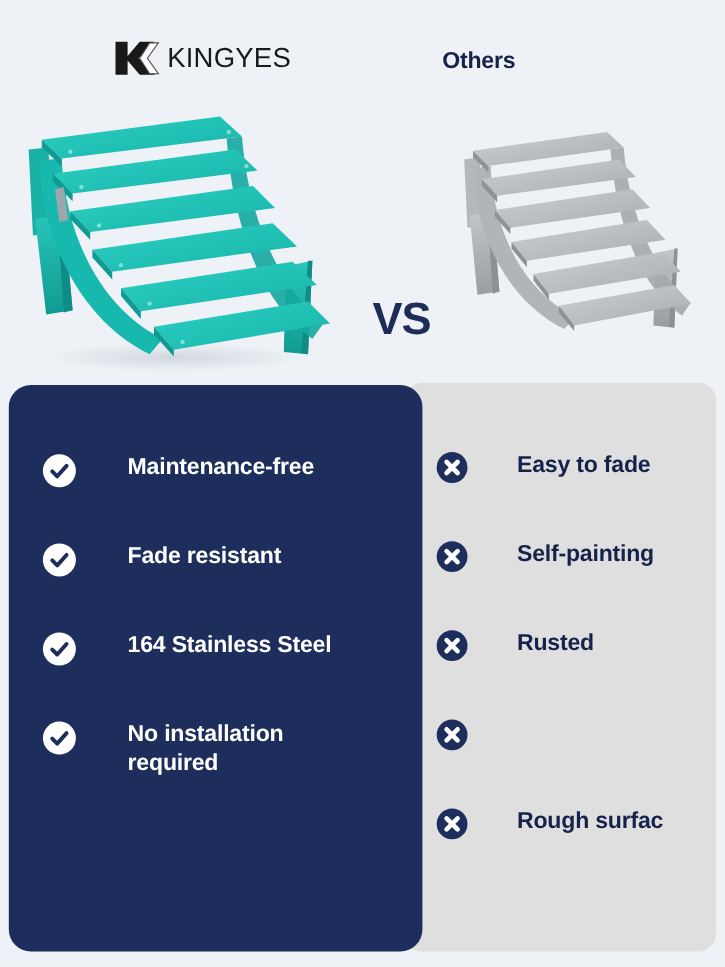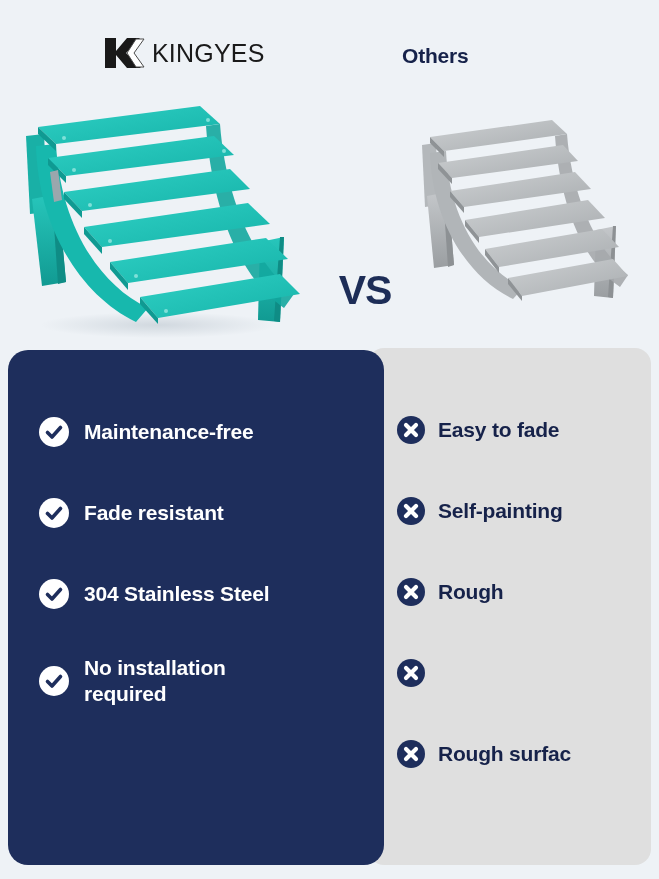--- a/index.html
+++ b/index.html
@@ -134,22 +134,22 @@
     left: 0;
     top: 0;
     width: 100%;
     height: 100%;
     box-sizing: border-box;
     padding: 62px 0 0 0;
   }
 
   .feature-row {
     display: flex;
-    align-items: center;
     min-height: 40px;
+    gap: 32px;
   }
 
   
   .panel-left .feature-row { padding-left: 30px; margin-bottom: 41px; }
   .panel-left .feature-row:last-child { margin-bottom: 0; }
 
   
   .panel-right .feature-list { padding-top: 62px; }
   .panel-right .feature-row { padding-left: 28px; margin-bottom: 41px; }
   .panel-right .feature-row:last-child { margin-bottom: 0; }
@@ -331,21 +331,21 @@
           <span class="feature-text">Self-painting</span>
         </div>
 
         <div class="feature-row">
           <span class="icon-slot">
             <svg width="30" height="30" viewBox="0 0 30 30">
               <circle cx="15" cy="15" r="14" fill="#1e2e5c"></circle>
               <path d="M10 10 L20 20 M20 10 L10 20" stroke="#ffffff" stroke-width="4.2" stroke-linecap="round"></path>
             </svg>
           </span>
-          <span class="feature-text">Rough</span>
+          <span class="feature-text">Rusted</span>
         </div>
 
         <div class="feature-row">
           <span class="icon-slot">
             <svg width="30" height="30" viewBox="0 0 30 30">
               <circle cx="15" cy="15" r="14" fill="#1e2e5c"></circle>
               <path d="M10 10 L20 20 M20 10 L10 20" stroke="#ffffff" stroke-width="4.2" stroke-linecap="round"></path>
             </svg>
           </span>
         </div>
@@ -386,21 +386,21 @@
           <span class="feature-text">Fade resistant</span>
         </div>
 
         <div class="feature-row">
           <span class="icon-slot">
             <svg width="32" height="32" viewBox="0 0 32 32">
               <circle cx="16" cy="16" r="15" fill="#ffffff"></circle>
               <path d="M9.5 16.5 L14 21 L22.5 11.5" stroke="#1e2e5c" stroke-width="3.6" fill="none" stroke-linecap="round" stroke-linejoin="round"></path>
             </svg>
           </span>
-          <span class="feature-text">304 Stainless Steel</span>
+          <span class="feature-text">164 Stainless Steel</span>
         </div>
 
         <div class="feature-row">
           <span class="icon-slot">
             <svg width="32" height="32" viewBox="0 0 32 32">
               <circle cx="16" cy="16" r="15" fill="#ffffff"></circle>
               <path d="M9.5 16.5 L14 21 L22.5 11.5" stroke="#1e2e5c" stroke-width="3.6" fill="none" stroke-linecap="round" stroke-linejoin="round"></path>
             </svg>
           </span>
           <span class="feature-text" style="max-width:215px;">No installation required</span>

